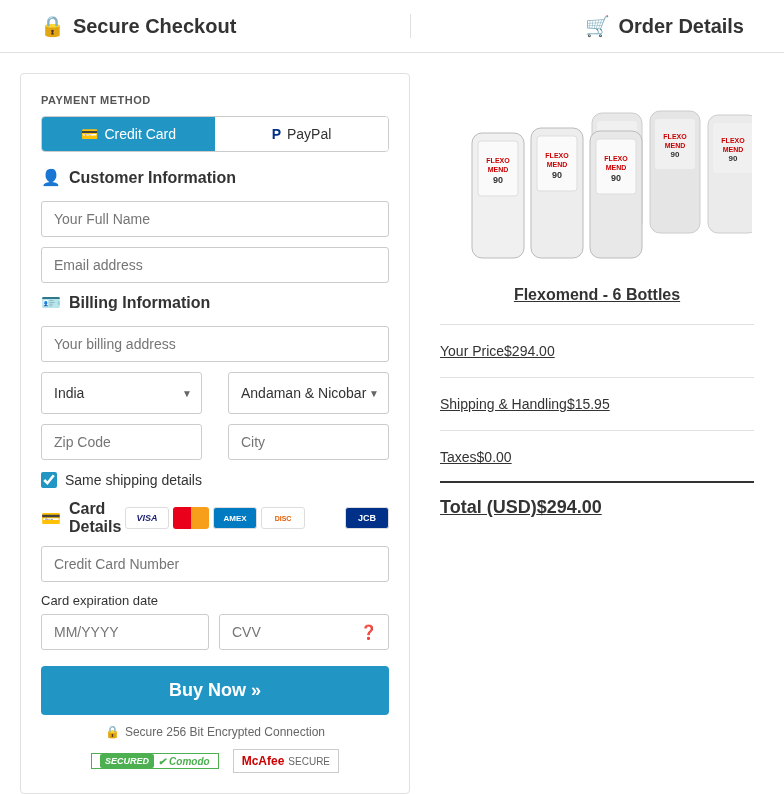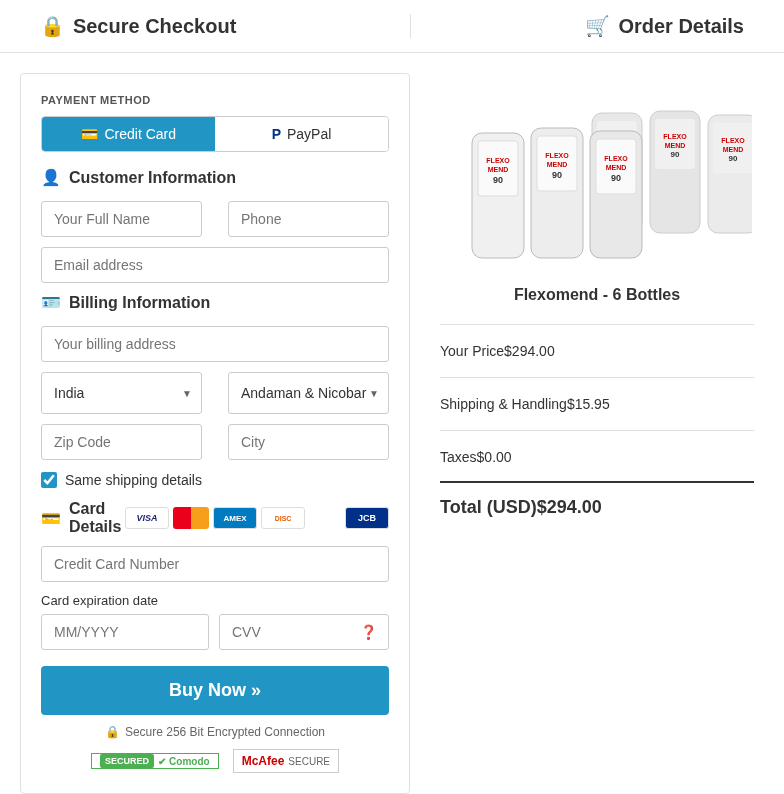--- a/index.html
+++ b/index.html
@@ -58,25 +58,25 @@
     .cvv-help { padding: 0 10px; color: #aaa; cursor: pointer; font-size: 14px; }
 
     
     .buy-btn { width: 100%; padding: 14px; background: #2196c4; color: #fff; border: none; border-radius: 4px; font-size: 18px; font-weight: bold; cursor: pointer; margin-top: 16px; margin-bottom: 10px; }
 
     
     .security-text { text-align: center; font-size: 12px; color: #666; margin-bottom: 10px; display: flex; align-items: center; justify-content: center; gap: 5px; }
 
     
     .trust-badges { display: flex; justify-content: center; gap: 14px; align-items: center; }
-    .badge { display: flex; align-items: center; gap: 4px; border: 1px solid #4caf50; border-radius: 0; padding: 0 8px; }
+    .badge { display: flex; align-items: center; gap: 4px; border: 1px solid #4caf50; border-radius: 0; padding: 0 8px; font-style: italic; }
     .mcafee-badge { display: flex; align-items: center; gap: 4px; border: 1px solid #ccc; border-radius: 0; padding: 4px 8px; }
 
     
-    .right-panel { flex: 1; padding: 10px 20px; }
+    .right-panel { flex: 1; padding: 10px 20px; text-decoration: underline; }
 
     .product-title { text-align: center; font-size: 16px; font-weight: bold; color: #333; margin-bottom: 20px; margin-top: 10px; }
 
     .order-divider { border: none; border-top: 1px solid #e0e0e0; margin: 8px 0; }
 
     .price-row { display: flex; padding: 10px 0; font-size: 14px; color: #333; }
     .price-row.total { font-size: 18px; font-weight: bold; border-top: 2px solid #333; padding-top: 14px; margin-top: 6px; }
 
     
     .product-svg-area { text-align: center; padding: 10px 0; }
@@ -120,21 +120,20 @@
       </div>
 
       
       <div>
         <div class="section-header">
           <span>👤</span>
           <span>Customer Information</span>
         </div>
         <div class="form-row">
           <input class="form-input half" type="text" placeholder="Your Full Name" style="">
-          <input class="form-input half" type="text" placeholder="Phone" style="">
         </div>
         <div class="form-row single">
           <input class="form-input" type="email" placeholder="Email address" style="">
         </div>
       </div>
 
       
       <div>
         <div class="section-header">
           <span>🪪</span>

